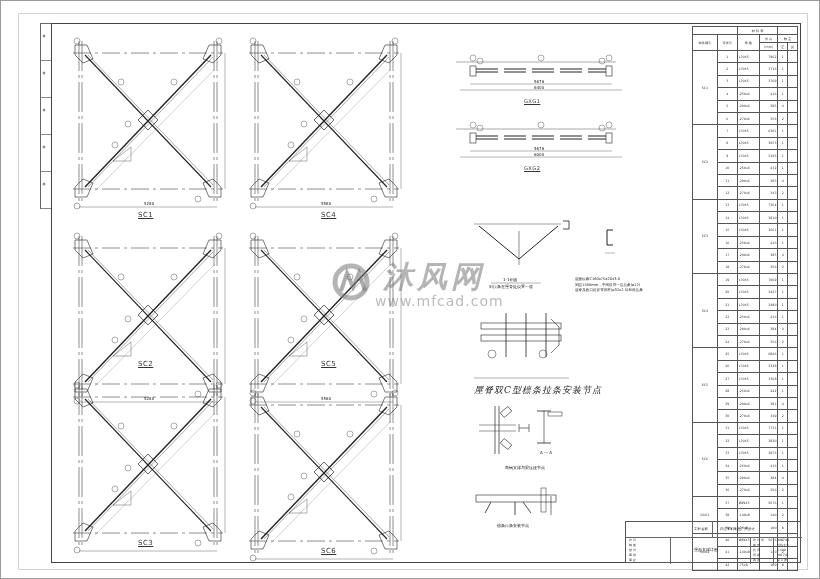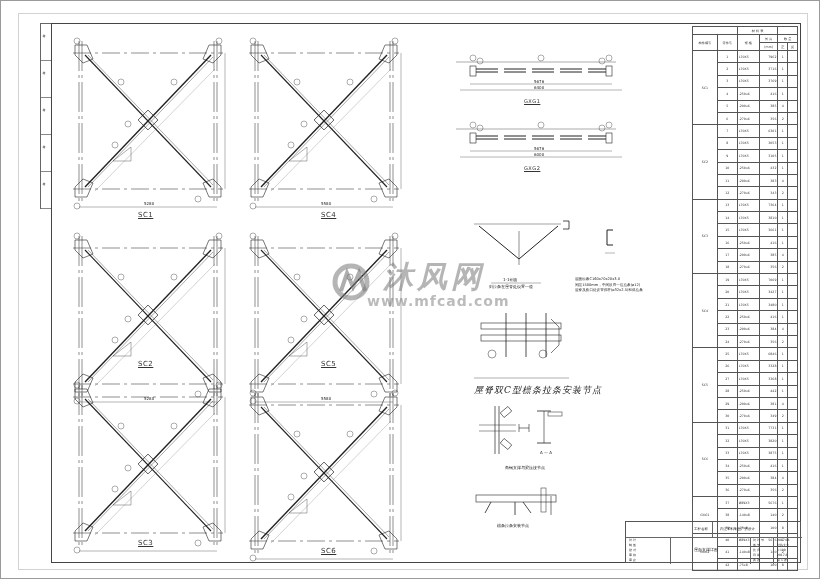--- a/index.html
+++ b/index.html
@@ -22,21 +22,21 @@
   .mtable td.spec{text-align:left;}
   .mtable td.len{text-align:right;}
   
   .tblock{position:absolute;left:624px;top:520px;width:176px;height:42px;border:0.8px solid #555;box-sizing:border-box;font-size:3.5px;color:#222;}
   .tb-row{position:absolute;border-top:0.6px solid #666;}
   .tb-col{position:absolute;border-left:0.6px solid #666;}
   .tb-txt{position:absolute;white-space:nowrap;}
   .wm{position:absolute;left:330px;top:262px;width:220px;height:50px;pointer-events:none;text-align:center;}
   .wm .logo{position:absolute;left:0;top:0;width:48px;height:38px;}
   .wm .cn{position:absolute;left:52px;top:-6px;font-size:30px;font-weight:bold;color:rgba(120,120,120,0.55);letter-spacing:4px;white-space:nowrap;font-style:italic;}
-  .wm .url{position:absolute;left:36px;top:30px;font-size:14px;font-weight:bold;color:rgba(120,120,120,0.5);letter-spacing:1px;white-space:nowrap;}
+  .wm .url{position:absolute;left:44px;top:30px;font-size:14px;font-weight:normal;color:rgba(120,120,120,0.5);letter-spacing:1px;white-space:nowrap;}
 </style>
 </head>
 <body>
 
 <div class="sheet">
   <div class="outer-frame"></div>
   <div class="inner-frame"></div>
 
   <div class="rev-strip">
     <div class="cell">

